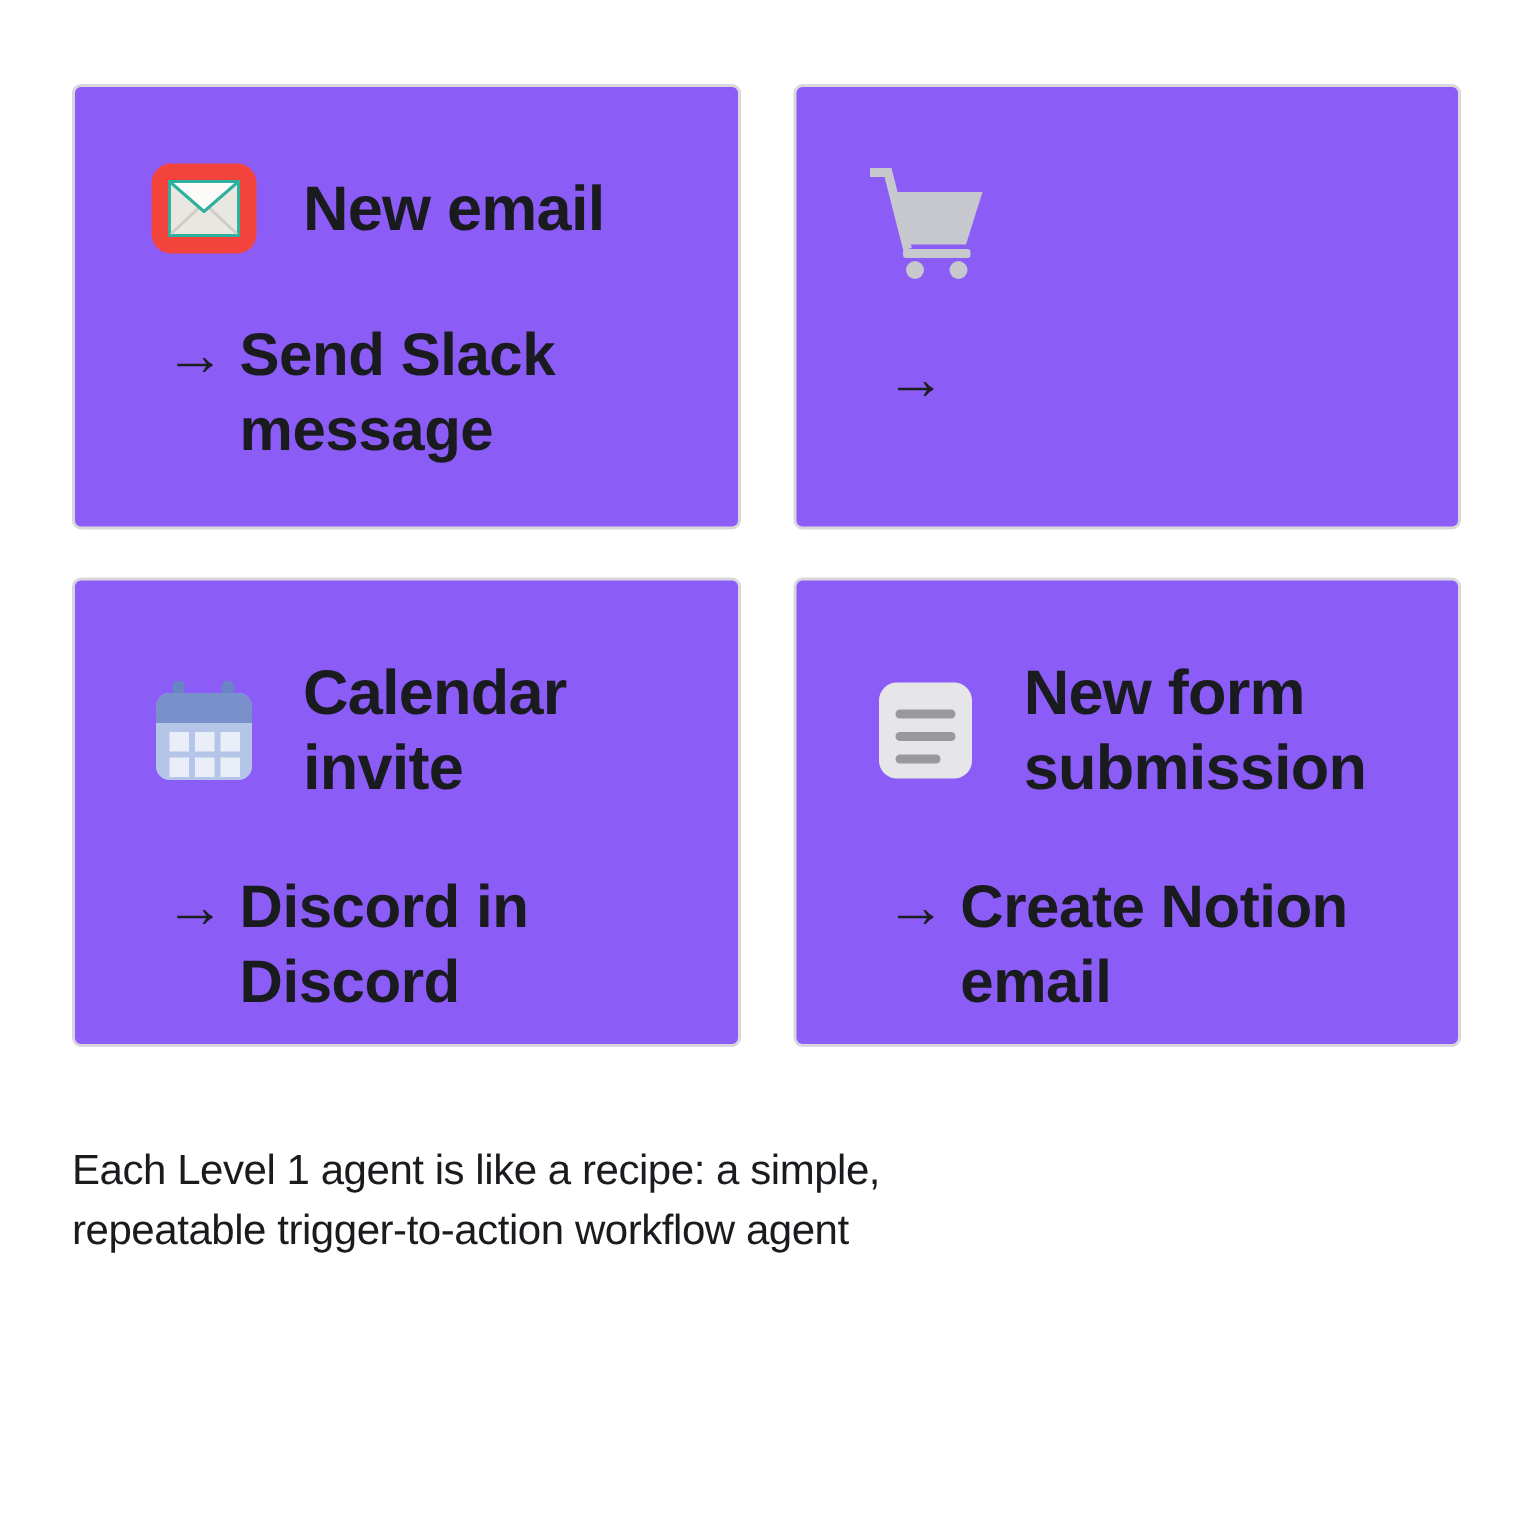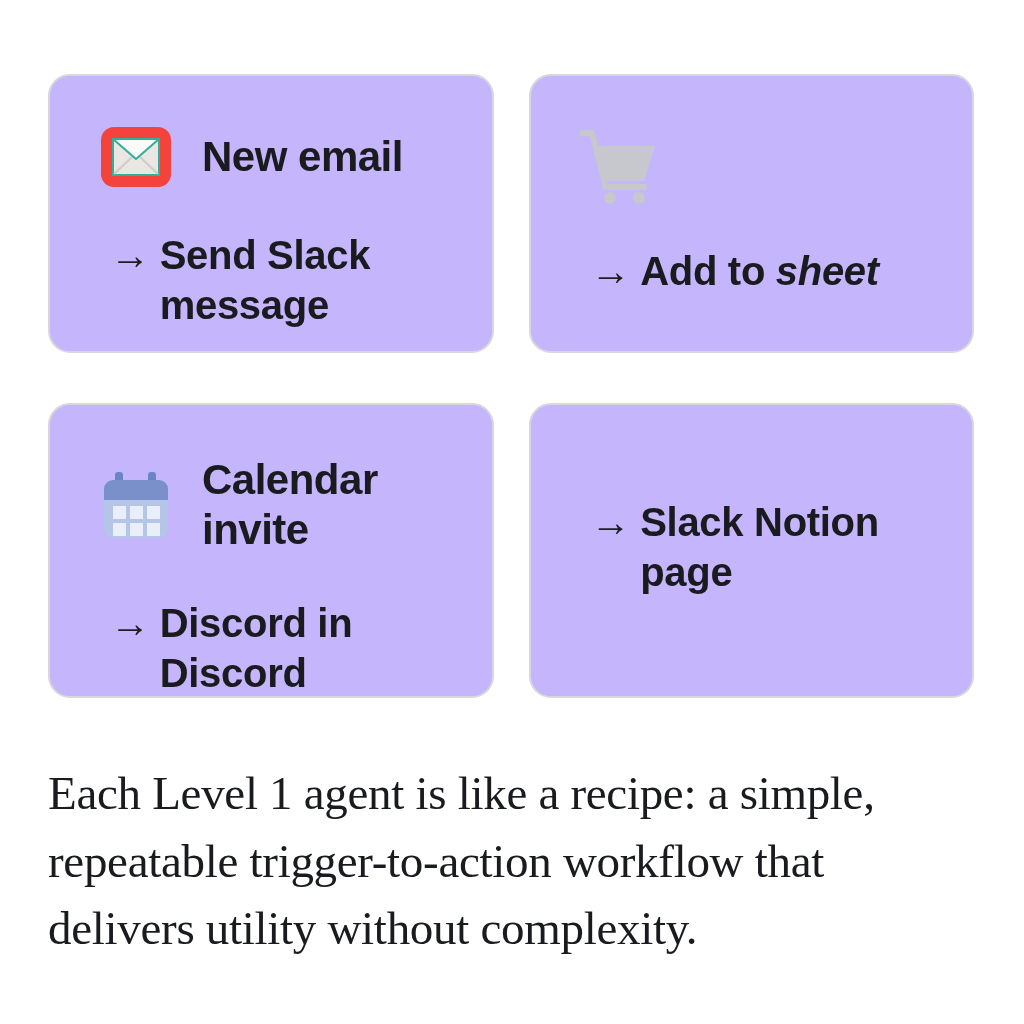--- a/index.html
+++ b/index.html
@@ -19,25 +19,24 @@
   }
   .grid {
     display: grid;
     grid-template-columns: 1fr 1fr;
     grid-template-rows: 297px 313px;
     column-gap: 35px;
     row-gap: 32px;
   }
   .card {
     box-sizing: border-box;
-    background: #c4b5fd;
+    background: #8b5cf6;
     border: 2px solid var(--card-border, #d8d8dc);
-    border-radius: 22px;
+    border-radius: 6px;
     padding: 50px 28px 0 46px;
-    margin-top: 18px;
   }
   .card-header {
     display: flex;
     align-items: center;
     gap: 26px;
   }
   .icon-box {
     width: 80px;
     flex: 0 0 80px;
     display: flex;
@@ -69,25 +68,24 @@
   .action-text {
     margin: 0;
     max-width: 292px;
     font-weight: bold;
   }
   .action-text em {
     font-style: italic;
   }
   .caption {
     margin: 62px 0 0 0;
-    font-size: 47px;
+    font-size: 28px;
     line-height: 1.44;
     letter-spacing: -0.3px;
     color: var(--text, #191b1e);
-    font-family: Liberation Serif, serif;
   }
   .cap-line { display: block; }
   svg { display: block; }
 </style>
 </head>
 <body>
 
 <div class="page">
   <div class="grid">
 
@@ -116,21 +114,20 @@
             <polyline points="3,7 15,7 28,58" style="fill:none;stroke:var(--cart-gray);stroke-width:6"></polyline>
             <polygon points="21,20 78,20 67,55 28,55" style="fill:var(--cart-gray)"></polygon>
             <rect x="25" y="58" width="45" height="6" rx="2" style="fill:var(--cart-gray)"></rect>
             <circle cx="33" cy="72" r="6" style="fill:var(--cart-gray)"></circle>
             <circle cx="62" cy="72" r="6" style="fill:var(--cart-gray)"></circle>
           </svg>
         </span>
       </div>
       <div class="card-action">
         <span class="arrow">→</span>
-        <p class="action-text"><span>Add to </span><em>sheet</em></p>
       </div>
     </div>
 
     <div class="card">
       <div class="card-header">
         <span class="icon-box">
           <svg width="66" height="68" viewBox="0 0 66 68">
             <rect x="12" y="1" width="8" height="16" rx="3" style="fill:var(--calendar-peg)"></rect>
             <rect x="45" y="1" width="8" height="16" rx="3" style="fill:var(--calendar-peg)"></rect>
             <rect x="1" y="9" width="64" height="58" rx="9" style="fill:var(--calendar-body)"></rect>
@@ -145,26 +142,36 @@
         </span>
         <h2 class="card-title">Calendar invite</h2>
       </div>
       <div class="card-action">
         <span class="arrow">→</span>
         <p class="action-text"><span>Discord in Discord</span><em></em></p>
       </div>
     </div>
 
     <div class="card">
+      <div class="card-header">
+        <span class="icon-box">
+          <svg width="64" height="66" viewBox="0 0 64 66">
+            <rect x="1" y="1" width="62" height="64" rx="12" style="fill:var(--form-bg)"></rect>
+            <rect x="12" y="19" width="40" height="6" rx="3" style="fill:var(--form-bar)"></rect>
+            <rect x="12" y="34" width="40" height="6" rx="3" style="fill:var(--form-bar)"></rect>
+            <rect x="12" y="49" width="30" height="6" rx="3" style="fill:var(--form-bar)"></rect>
+          </svg>
+        </span>
+        <h2 class="card-title">New form submission</h2>
+      </div>
       <div class="card-action">
         <span class="arrow">→</span>
-        <p class="action-text"><span>Slack Notion page</span><em></em></p>
+        <p class="action-text"><span>Create Notion email</span><em></em></p>
       </div>
     </div>
 
   </div>
 
   <p class="caption">
     <span class="cap-line">Each Level 1 agent is like a recipe: a simple,</span>
-    <span class="cap-line">repeatable trigger-to-action workflow that</span>
-    <span class="cap-line">delivers utility without complexity.</span>
+    <span class="cap-line">repeatable trigger-to-action workflow agent</span>
   </p>
 </div>
 
 </body></html>

